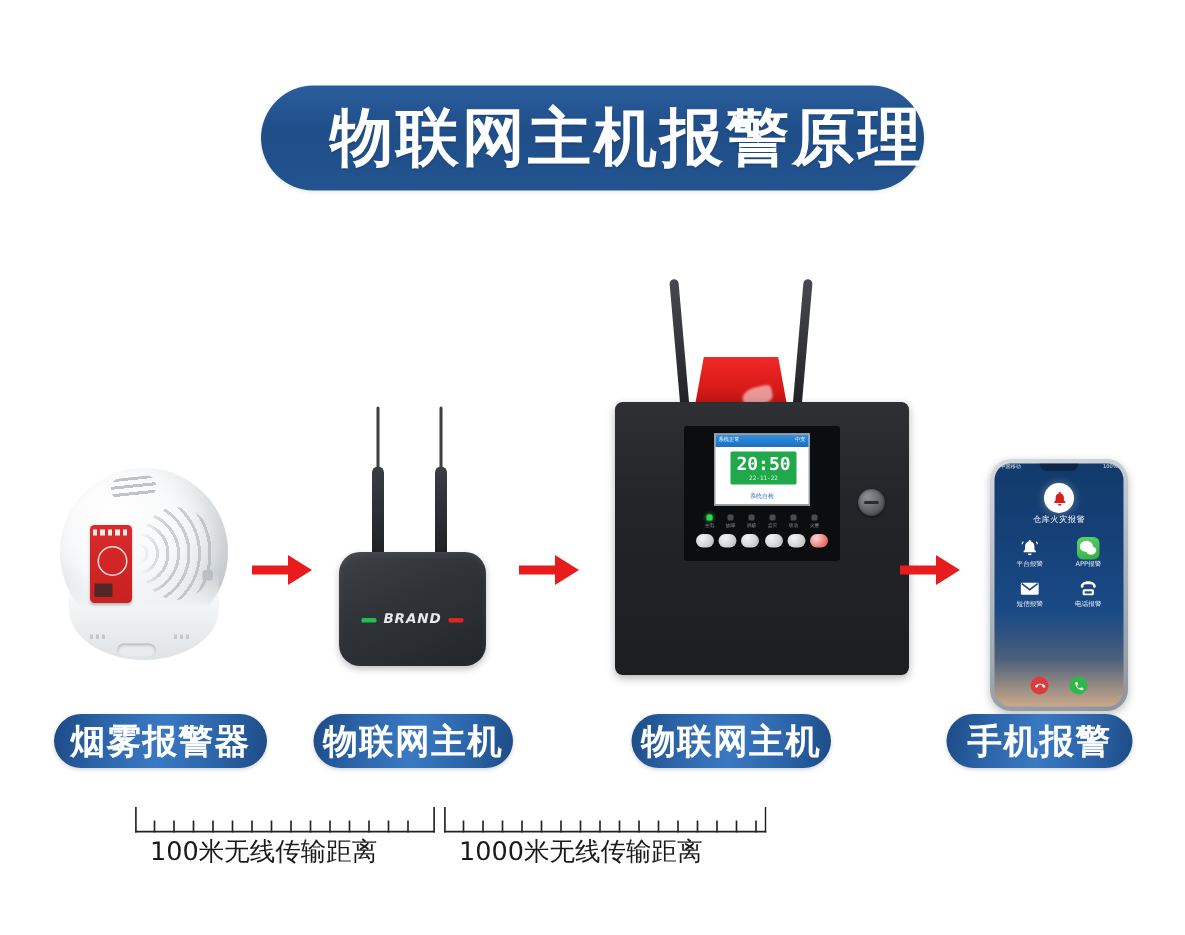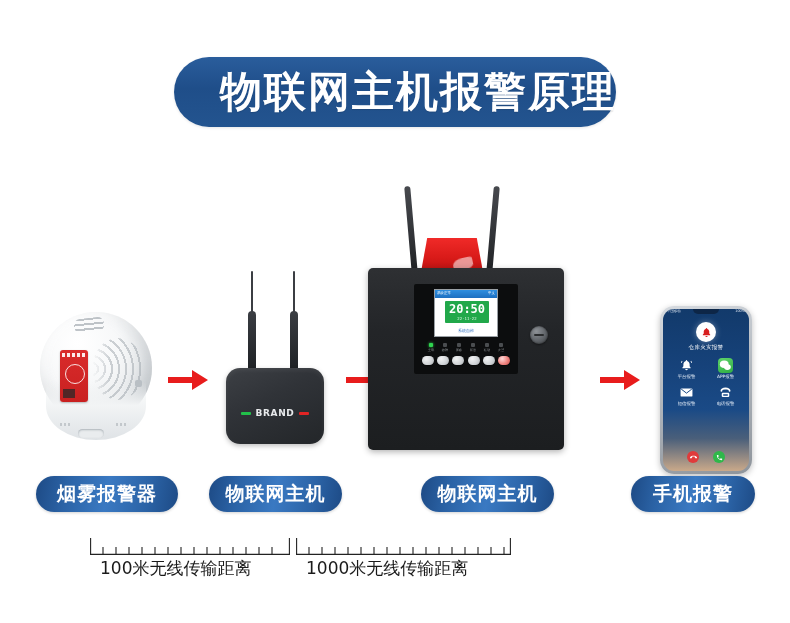--- a/index.html
+++ b/index.html
@@ -151,25 +151,25 @@
                 0 2px 5px rgba(0,0,0,0.25);
   }
   .amp-brand-row {
     position: absolute; left: 0; right: 0; top: 40px;
     display: flex; align-items: center; justify-content: center; gap: 5px;
   }
   .amp-dash { width: 10px; height: 3px; border-radius: 1px; }
   .amp-dash.green { background: #22c04a; }
   .amp-dash.red { background: #e02424; }
   .amp-brand-text {
-    color: #e8eaec; font-size: 9px; letter-spacing: 0.6px; font-weight: 600;
-  }
-
-  
-  #alarm-host { left: 368px; top: 182px; width: 168px; height: 268px; }
+    color: #e8eaec; font-size: 9px; letter-spacing: 0.6px; font-weight: 600; font-style: italic;
+  }
+
+  
+  #alarm-host { left: 410px; top: 182px; width: 168px; height: 268px; }
   .host-ant {
     position: absolute; width: 6px; height: 88px;
     background: linear-gradient(180deg,#47494e 0%, #303236 60%, #1f2124 100%);
     border-radius: 3px;
   }
   .host-ant.left  { left: 40px;  top: 4px; transform: rotate(-5deg); }
   .host-ant.right { right: 40px; top: 4px; transform: rotate(5deg); }
   .host-strobe {
     position: absolute; left: 50%; top: 56px;
     width: 62px; height: 34px; margin-left: -31px;
@@ -344,21 +344,21 @@
   #arrow-3 { left: 600px; top: 367px; }
 
   
   .pill {
     position: absolute;
     height: 36px;
     border-radius: 18px;
     display: flex; align-items: center; justify-content: center;
     background: linear-gradient(100deg,#1d4a85 0%, #2b63a6 22%, #3a79c2 50%, #2b63a6 78%, #1d4a85 100%);
     color: #ffffff;
-    font-size: 19px;
+    font-size: 23px;
     font-weight: bold;
     letter-spacing: 1px;
     box-shadow: 0 1px 3px rgba(0,0,0,0.18);
   }
   #pill-smoke { left: 36px;  top: 476px; width: 142px; }
   #pill-amp   { left: 209px; top: 476px; width: 133px; }
   #pill-host  { left: 421px; top: 476px; width: 133px; font-family: Liberation Serif, serif; }
   #pill-phone { left: 631px; top: 476px; width: 124px; }
 
   

